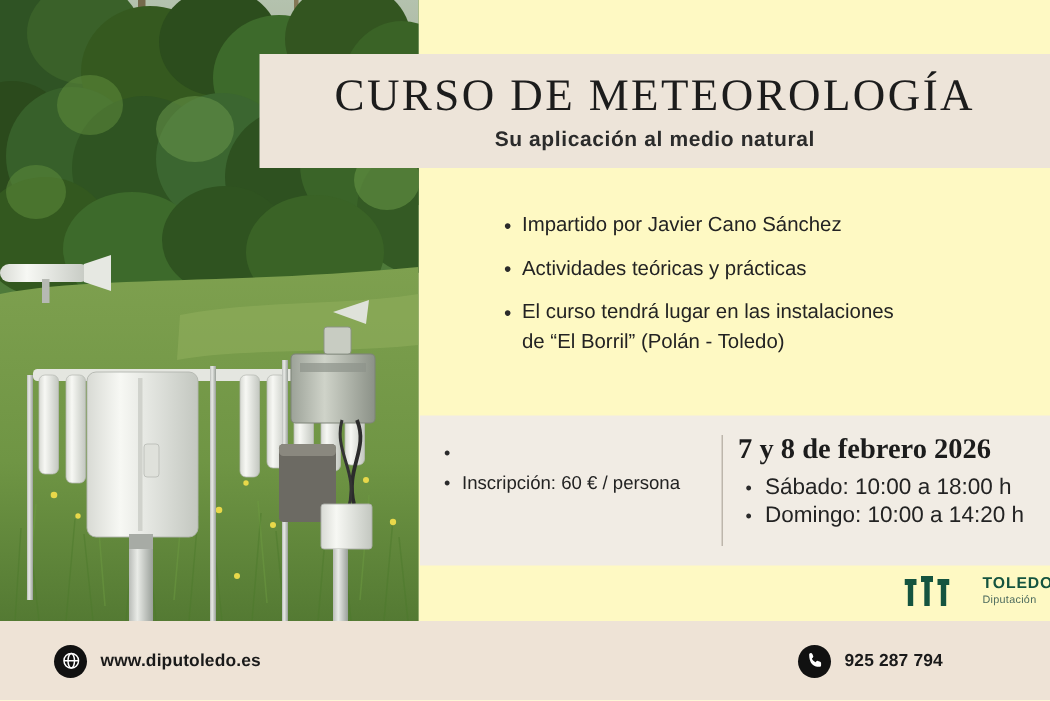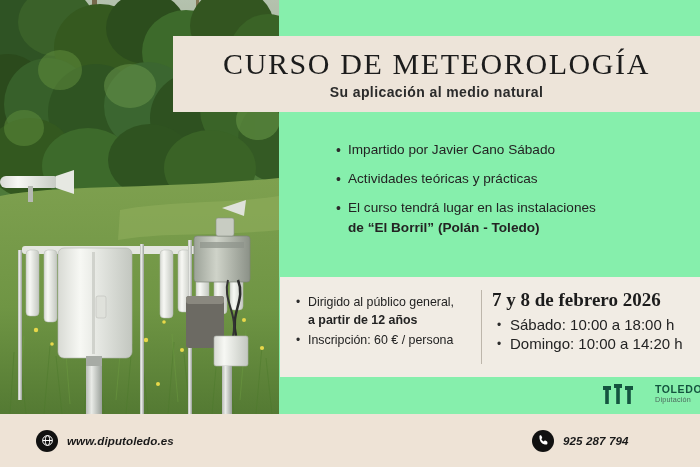--- a/index.html
+++ b/index.html
@@ -5,21 +5,21 @@
   html,body{margin:0;padding:0;}
   body{
     width:700px;height:467px;
     font-family:"Liberation Sans",sans-serif;
     background:#FDFCFB;
     overflow:hidden;
   }
   #poster{
     position:relative;
     width:700px;height:467px;
-    background:#86efac;
+    background:#fef9c3;
     overflow:hidden;
   }
 
   
   .photo{
     position:absolute;left:0;top:0;width:279px;height:414px;
     overflow:hidden;
     background:#4e7a3a;
   }
   .photo svg{display:block;width:279px;height:414px;}
@@ -59,21 +59,21 @@
     margin-bottom:9px;
   }
   .bullet-dot{
     width:12px;flex:0 0 12px;
     font-size:14px;line-height:20px;color:#2b2b2b;
     text-align:left;
   }
   .bullet-text{
     font-size:13.6px;line-height:20px;color:#232323;
   }
-  .bullet-text .cont{display:block;padding-left:0;font-weight:bold;}
+  .bullet-text .cont{display:block;padding-left:0;}
 
   
   .panel{
     position:absolute;left:280px;top:277px;width:420px;height:100px;
     background:#F1ECE4;
   }
   .panel-divider{
     position:absolute;left:201px;top:13px;width:1px;height:74px;
     background:#bdb6ab;
   }
@@ -129,21 +129,20 @@
   .c3{position:absolute;left:532px;text-align:center;}
   .cicon{
     width:22px;height:22px;border-radius:50%;
     background:#111;display:flex;align-items:center;justify-content:center;
     flex:0 0 22px;
   }
   .cicon svg{display:block;}
   .ctext{
     font-size:11.6px;font-weight:bold;color:#1a1a1a;letter-spacing:.1px;
     white-space:nowrap;
-    font-style:italic;
   }
 </style>
 </head>
 <body>
 
 <div id="poster">
 
   <div class="photo">
     <svg viewBox="0 0 279 414" preserveAspectRatio="xMidYMid slice">
       <defs>
@@ -321,21 +320,21 @@
 
   <div class="title-band">
     <div class="title-main">CURSO DE METEOROLOGÍA</div>
     <div class="title-sub">Su aplicación al medio natural</div>
   </div>
 
   <div class="main-bullets">
 
     <div class="bullet-row">
       <span class="bullet-dot">•</span>
-      <span class="bullet-text">Impartido por Javier Cano Sábado</span>
+      <span class="bullet-text">Impartido por Javier Cano Sánchez</span>
     </div>
 
     <div class="bullet-row">
       <span class="bullet-dot">•</span>
       <span class="bullet-text">Actividades teóricas y prácticas</span>
     </div>
 
     <div class="bullet-row">
       <span class="bullet-dot">•</span>
       <span class="bullet-text">
@@ -345,24 +344,20 @@
     </div>
 
   </div>
 
   <div class="panel">
     <div class="panel-divider"></div>
 
     <div class="panel-left">
       <div class="bullet-row">
         <span class="bullet-dot">•</span>
-        <span class="bullet-text">
-          <span>Dirigido al público general,</span>
-          <span class="cont">a partir de 12 años</span>
-        </span>
       </div>
       <div class="bullet-row">
         <span class="bullet-dot">•</span>
         <span class="bullet-text">Inscripción: 60 € / persona</span>
       </div>
     </div>
 
     <div class="panel-right">
       <div class="date-title">7 y 8 de febrero 2026</div>
       <div class="bullet-row">

